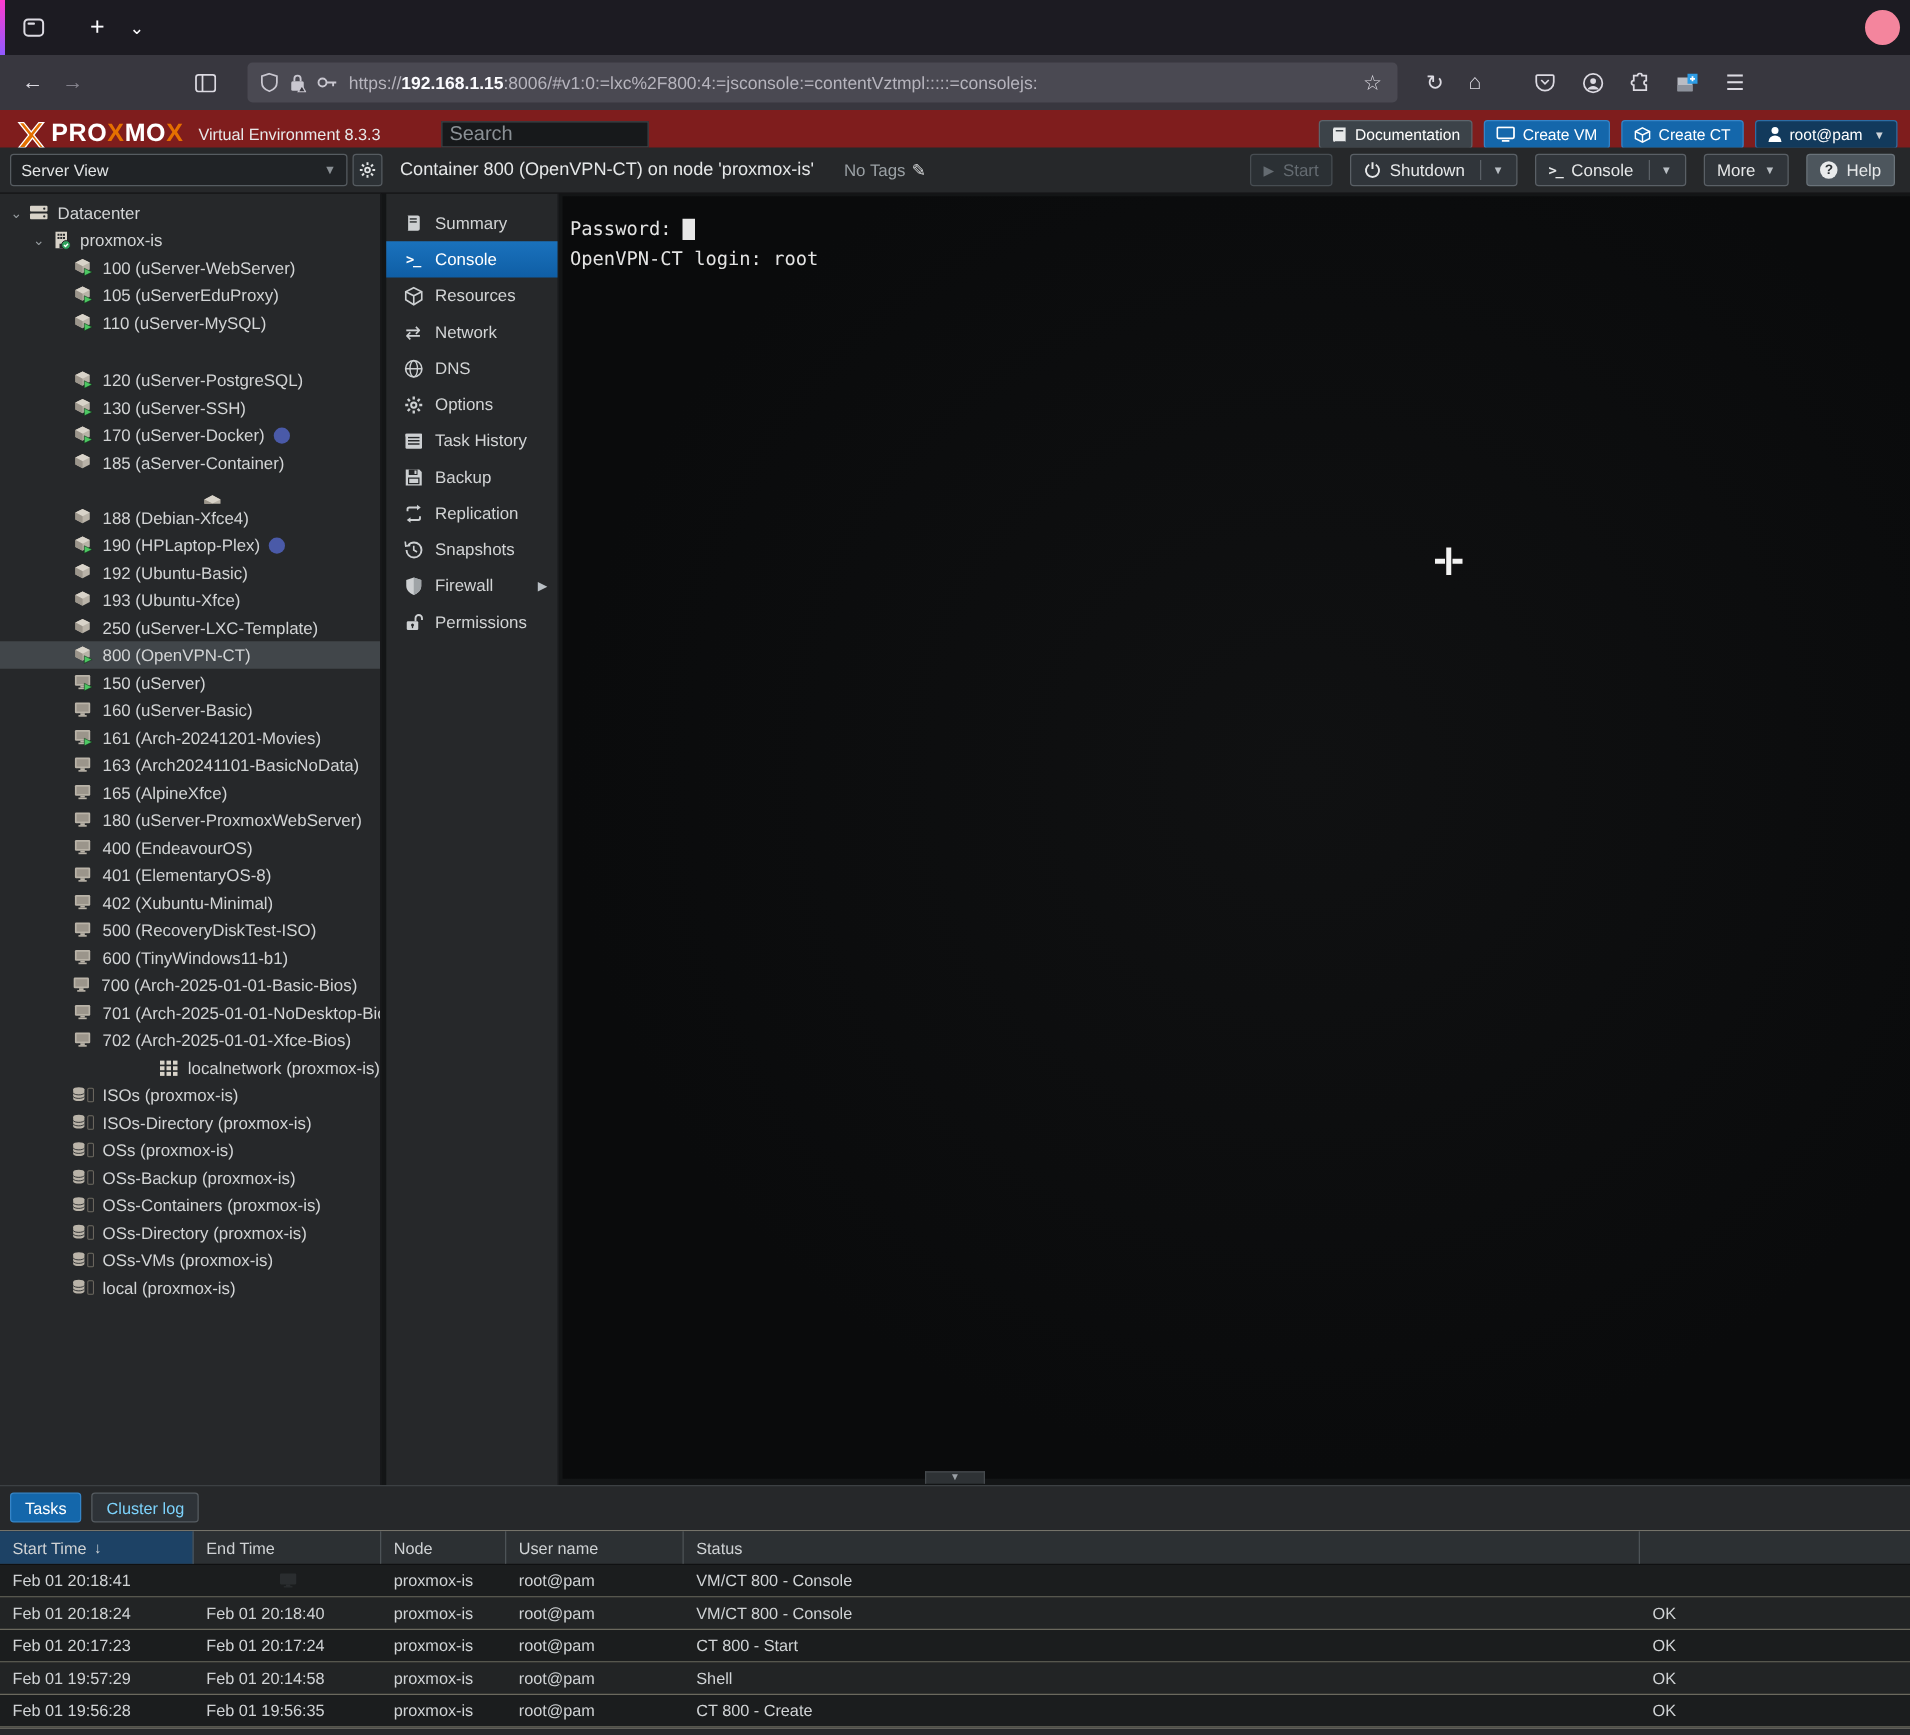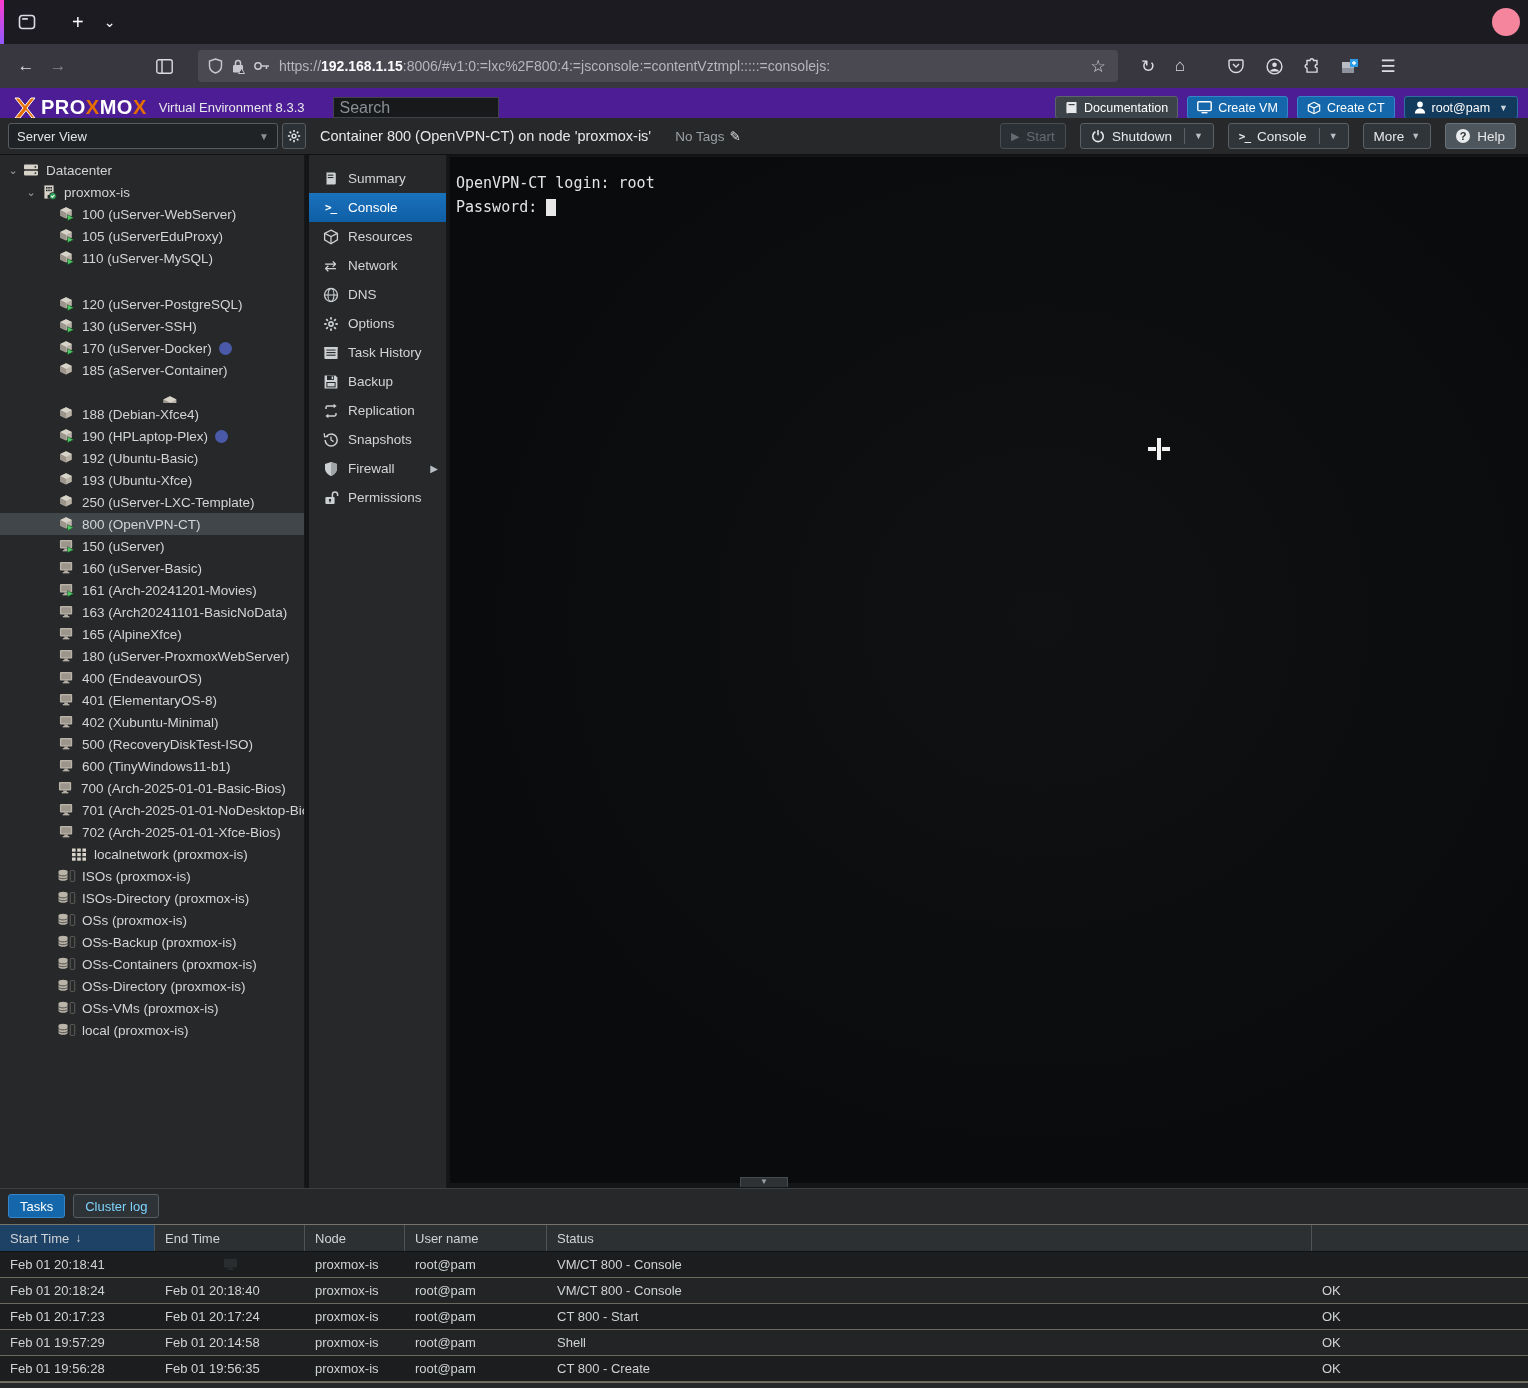--- a/index.html
+++ b/index.html
@@ -17,21 +17,21 @@
 
   .navbar { position:absolute; left:0; top:44px; width:1528px; height:44px; background:#38373f; display:flex; align-items:center; }
   .navicon { color:#dcdae2; font-size:17px; display:flex; align-items:center; justify-content:center; width:32px; height:32px; }
   .navicon.dim { color:#84828c; }
   .urlbox { width:920px; height:32px; background:#4a4952; border-radius:4px; margin-left:18px; display:flex; align-items:center; padding:0 10px; gap:8px; }
   .urltext { flex:1; font-size:14px; color:#b6b4bd; white-space:nowrap; overflow:hidden; }
   .urltext b { color:#fbfbfe; font-weight:bold; }
   .nav-right { display:flex; align-items:center; margin-left:24px; gap:6px; }
 
   
-  .pveheader { position:absolute; left:0; top:88px; width:1528px; height:40px; background:#4c1d95; display:flex; align-items:center; border-bottom:1px solid #000; }
+  .pveheader { position:absolute; left:0; top:88px; width:1528px; height:40px; background:#7f1d1d; display:flex; align-items:center; border-bottom:1px solid #000;gap:20px; }
   .logo { display:flex; align-items:center; margin-left:12px; gap:5px; }
   .logoword { font-size:20px; font-weight:bold; letter-spacing:0.5px; color:#fff; }
   .logoword .ox { color:#e57000; }
   .pve-sub { font-size:13px; color:#e8e9ea; margin-left:7px; }
   .pve-search { margin-left:28px; width:166px; height:21px; background:#17191b; border:1px solid #3e4449; color:#c8cacc; font-size:16px; padding:0 6px; font-family:"Liberation Sans",sans-serif; }
   .pve-search::placeholder { color:#8a9095; }
   .hdr-buttons { margin-left:auto; margin-right:10px; display:flex; gap:9px; }
   .btn { display:flex; align-items:center; gap:6px; height:23px; padding:0 9px; font-size:12.5px; color:#fff; background:#3c4349; border:1px solid #5c646b; border-radius:3px; }
   .btn.blue { background:#1467ab; border-color:#3585c8; }
   .btn.navy { background:#123a5c; border-color:#2d6da3; }
@@ -645,21 +645,21 @@
         <span class="tree-icon">
           <svg viewBox="0 0 17 17">
             <rect x="1" y="2.2" width="13" height="9" rx="1" fill="#b9b3a8"></rect>
             <rect x="2.4" y="3.6" width="10.2" height="6.2" fill="#9b958b"></rect>
             <rect x="5.6" y="11.2" width="3.8" height="1.6" fill="#b9b3a8"></rect>
             <rect x="4" y="12.8" width="7" height="1.4" fill="#b9b3a8"></rect>
           </svg>
         </span>
         <span>702 (Arch-2025-01-01-Xfce-Bios)</span>
       </div>
-      <div class="tree-row" style="padding-left: 54px;">
+      <div class="tree-row" style="padding-left: 54px; justify-content: flex-end;">
         <span class="tree-chev"></span>
         <span class="tree-icon">
           <svg viewBox="0 0 16 16">
             <g fill="#d8d3c9">
               <rect x="1" y="2.5" width="3.6" height="3.2"></rect>
               <rect x="6.2" y="2.5" width="3.6" height="3.2"></rect>
               <rect x="11.4" y="2.5" width="3.6" height="3.2"></rect>
               <rect x="1" y="7" width="3.6" height="3.2"></rect>
               <rect x="6.2" y="7" width="3.6" height="3.2"></rect>
               <rect x="11.4" y="7" width="3.6" height="3.2"></rect>
@@ -903,22 +903,22 @@
             <circle cx="7" cy="10" r="1.2" fill="#26282a"></circle>
             <rect x="6.5" y="10.5" width="1" height="2" fill="#26282a"></rect>
           </svg>
         </span>
         <span>Permissions</span>
       </div>
     </div>
 
   <div class="consolearea">
     <div class="console-text">
+      <div><span>Password: </span><span class="cursor-block"></span></div>
       <div>OpenVPN-CT login: root</div>
-      <div><span>Password: </span><span class="cursor-block"></span></div>
     </div>
   </div>
   <div class="crosshair"></div>
   <div class="splitter-handle">▼</div>
 
   <div class="taskspanel">
     <div class="task-tabs">
       <div class="ttab active">Tasks</div>
       <div class="ttab">Cluster log</div>
     </div>

